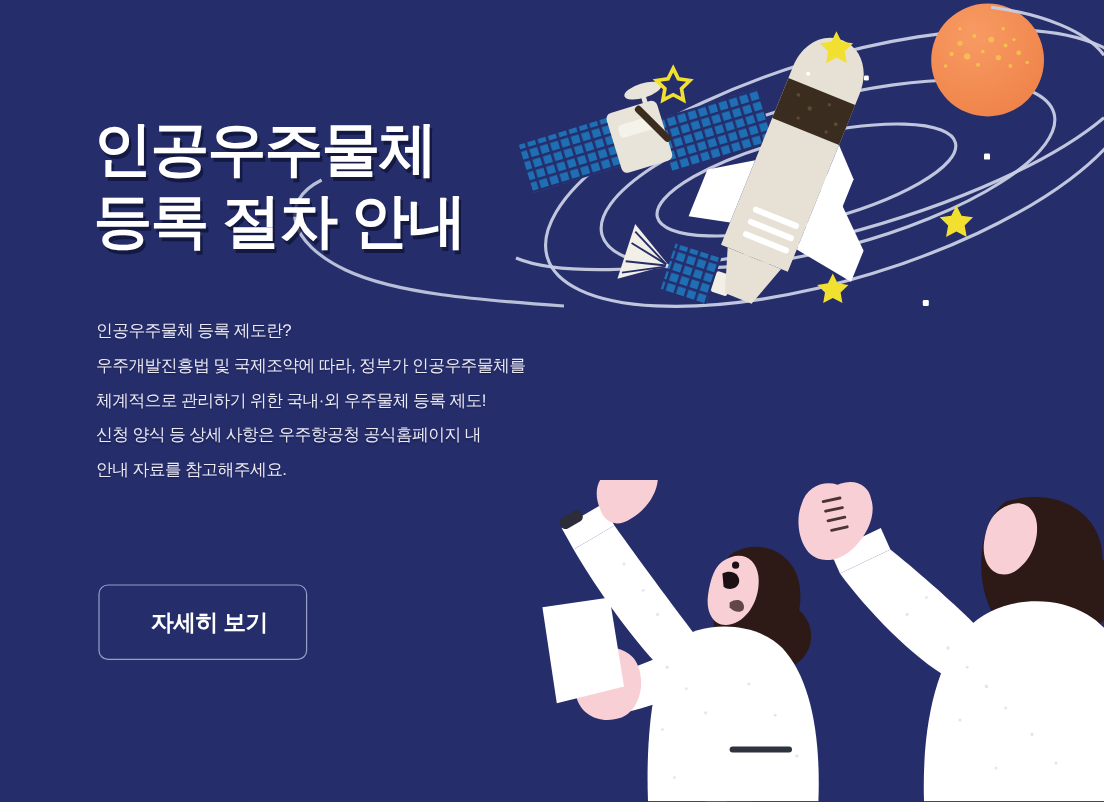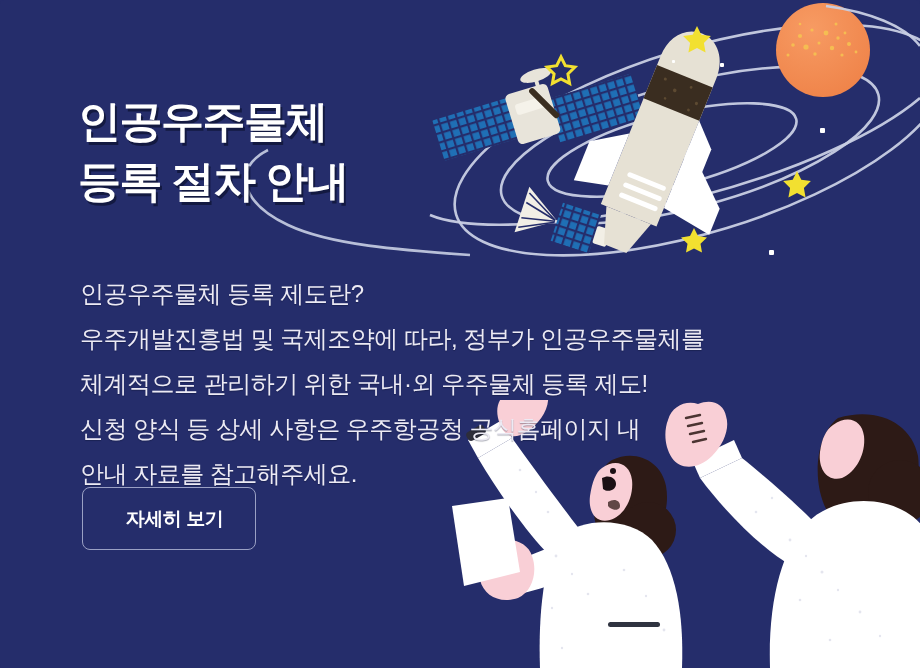--- a/index.html
+++ b/index.html
@@ -18,29 +18,29 @@
   #space-art,#people-art{position:absolute;left:0;top:0;pointer-events:none;}
   #space-art{width:920px;height:668px;}
   #people-art{width:920px;height:668px;}
 
   
   #content{position:absolute;left:0;top:0;width:920px;height:668px;}
 
   #title{
     position:absolute;left:78px;top:62px;
     color:#ffffff;
-    font-size:43px;line-height:60px;
+    font-size:49px;line-height:60px;
     font-weight:bold;letter-spacing:-1.5px;
     text-shadow:2px 3px 0 rgba(13,18,48,0.72);
     white-space:pre-line;
   }
   #desc{
     position:absolute;left:80px;top:247px;
     color:#eceaf4;
-    font-size:24px;line-height:45px;
+    font-size:14px;line-height:29px;
     letter-spacing:-0.5px;
     white-space:pre-line;
     text-shadow:0 1px 1px rgba(10,14,40,.35);
   }
   #cta{
     position:absolute;left:82px;top:487px;
     width:174px;height:63px;
     box-sizing:border-box;
     border:1px solid #9aa0c4;
     border-radius:8px;

